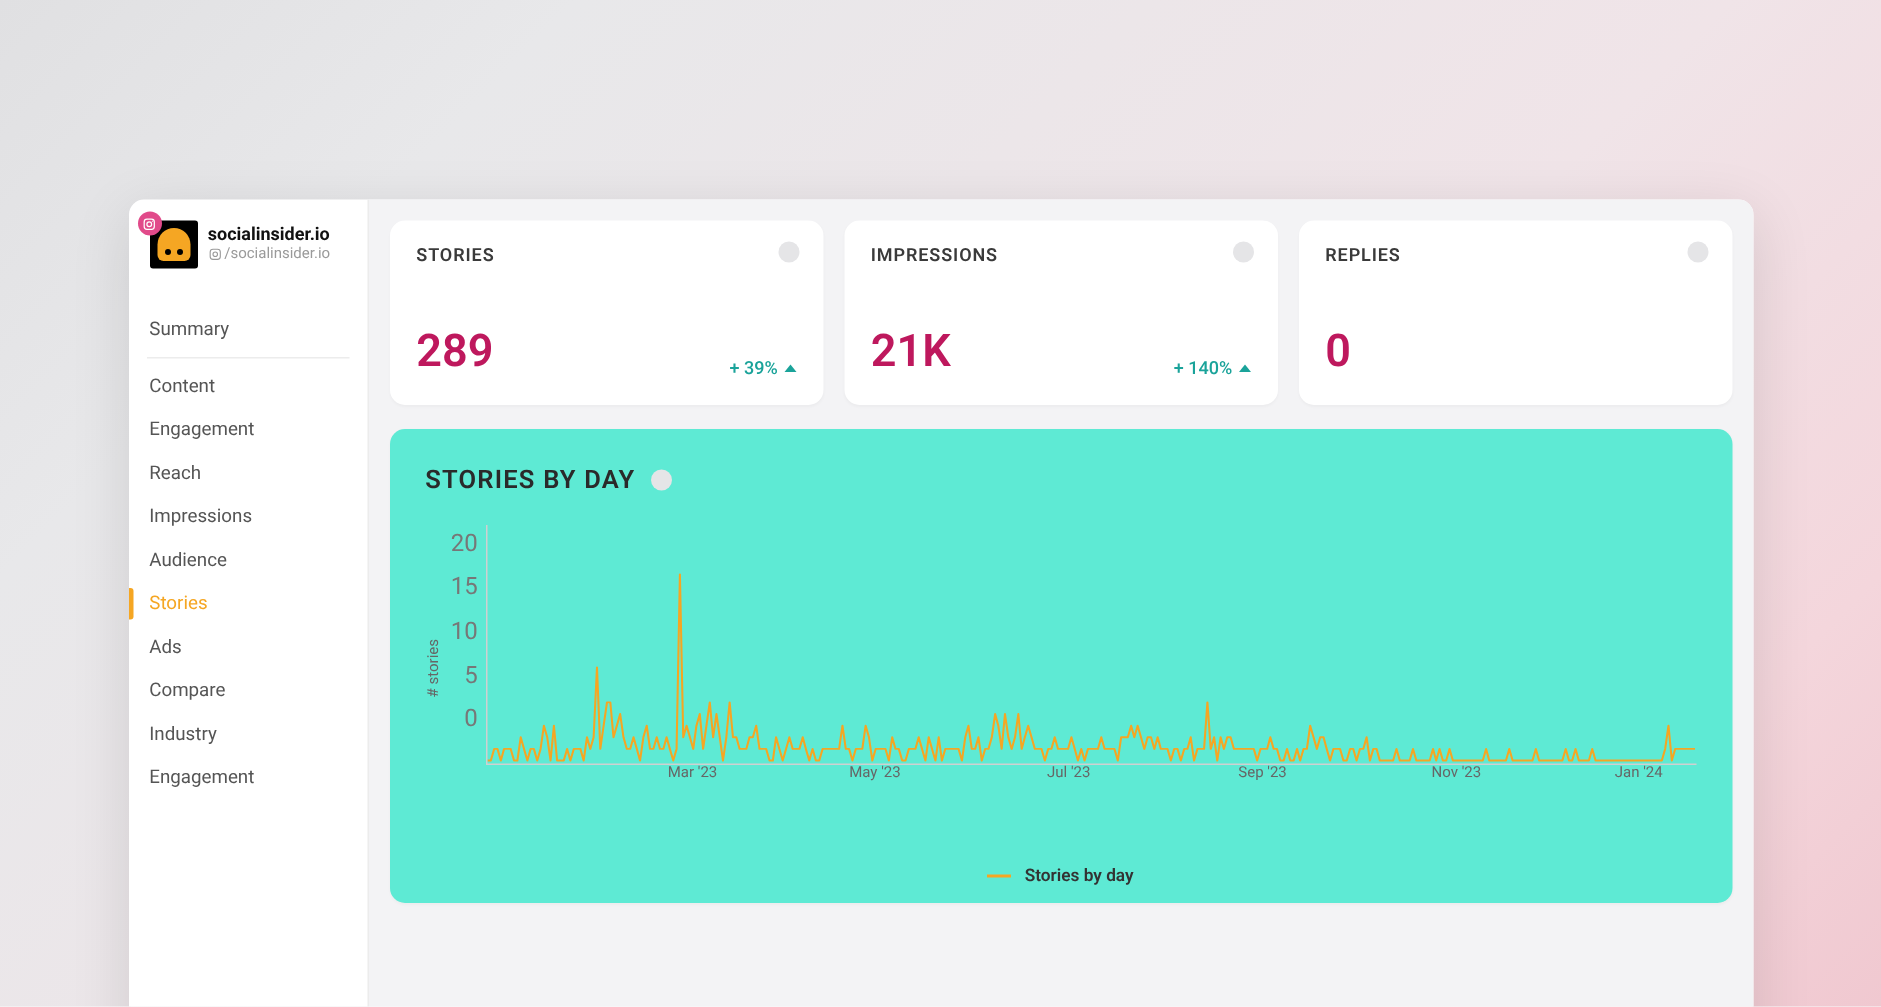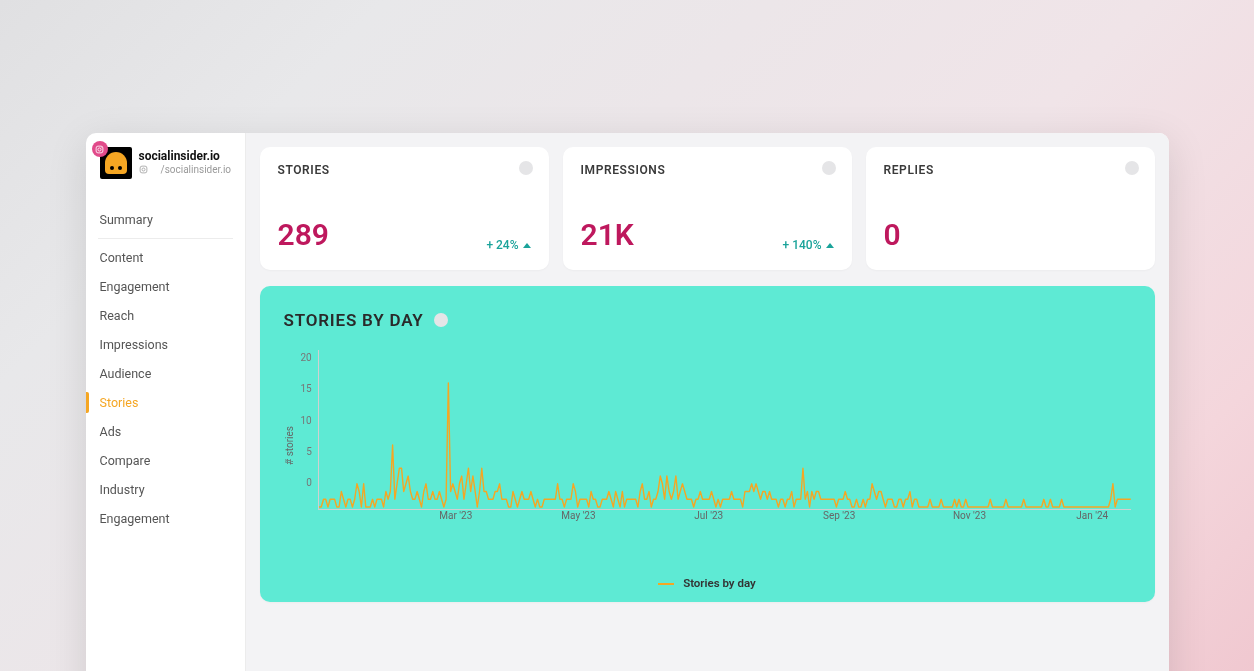--- a/index.html
+++ b/index.html
@@ -60,21 +60,21 @@
     position: relative;
   }
   .avatar-shape::before, .avatar-shape::after {
     content: ""; position: absolute; width: 4px; height: 4px; background: #000; border-radius: 50%;
     bottom: 4px;
   }
   .avatar-shape::before { left: 5px; }
   .avatar-shape::after { right: 5px; }
   .profile-text { margin-left: 7px; line-height: 1.15; }
   .profile-name { font-size: 12px; font-weight: 700; color: #111; }
-  .profile-handle { font-size: 10px; color: #9a9a9a; display: flex; align-items: center; gap: 13px; }
+  .profile-handle { font-size: 10px; color: #9a9a9a; display: flex; align-items: center; gap: 2px; }
   .nav { margin-top: 14px; }
   .nav-item {
     font-size: 12.5px;
     color: #555;
     padding: 7px 14px;
     cursor: pointer;
     position: relative;
   }
   .nav-sep {
     border-top: 1px solid #ececec;
@@ -162,21 +162,21 @@
   }
   .y-axis-label {
     writing-mode: vertical-rl;
     transform: rotate(180deg);
     font-size: 10px; color: #666;
     align-self: center;
     margin-right: 6px;
   }
   .y-ticks {
     display: flex; flex-direction: column; justify-content: space-between;
-    font-size: 10px; color: #777;
+    font-size: 16px; color: #777;
     padding: 2px 6px 22px 0;
     text-align: right;
     height: 160px;
   }
   .plot {
     flex: 1; position: relative;
     height: 160px;
     border-left: 1px solid #d0d0d0;
     border-bottom: 1px solid #d0d0d0;
   }
@@ -244,21 +244,21 @@
 
   <main class="main">
     <div class="cards-row">
 
       <div class="card">
         <div class="card-title">STORIES</div>
         <span class="info-icon"></span>
         <div class="card-body">
           <div class="metric-value">289</div>
           <div class="metric-delta">
-            <span>+ 24%</span>
+            <span>+ 39%</span>
             <span class="delta-caret"></span>
           </div>
         </div>
       </div>
 
       <div class="card">
         <div class="card-title">IMPRESSIONS</div>
         <span class="info-icon"></span>
         <div class="card-body">
           <div class="metric-value">21K</div>

